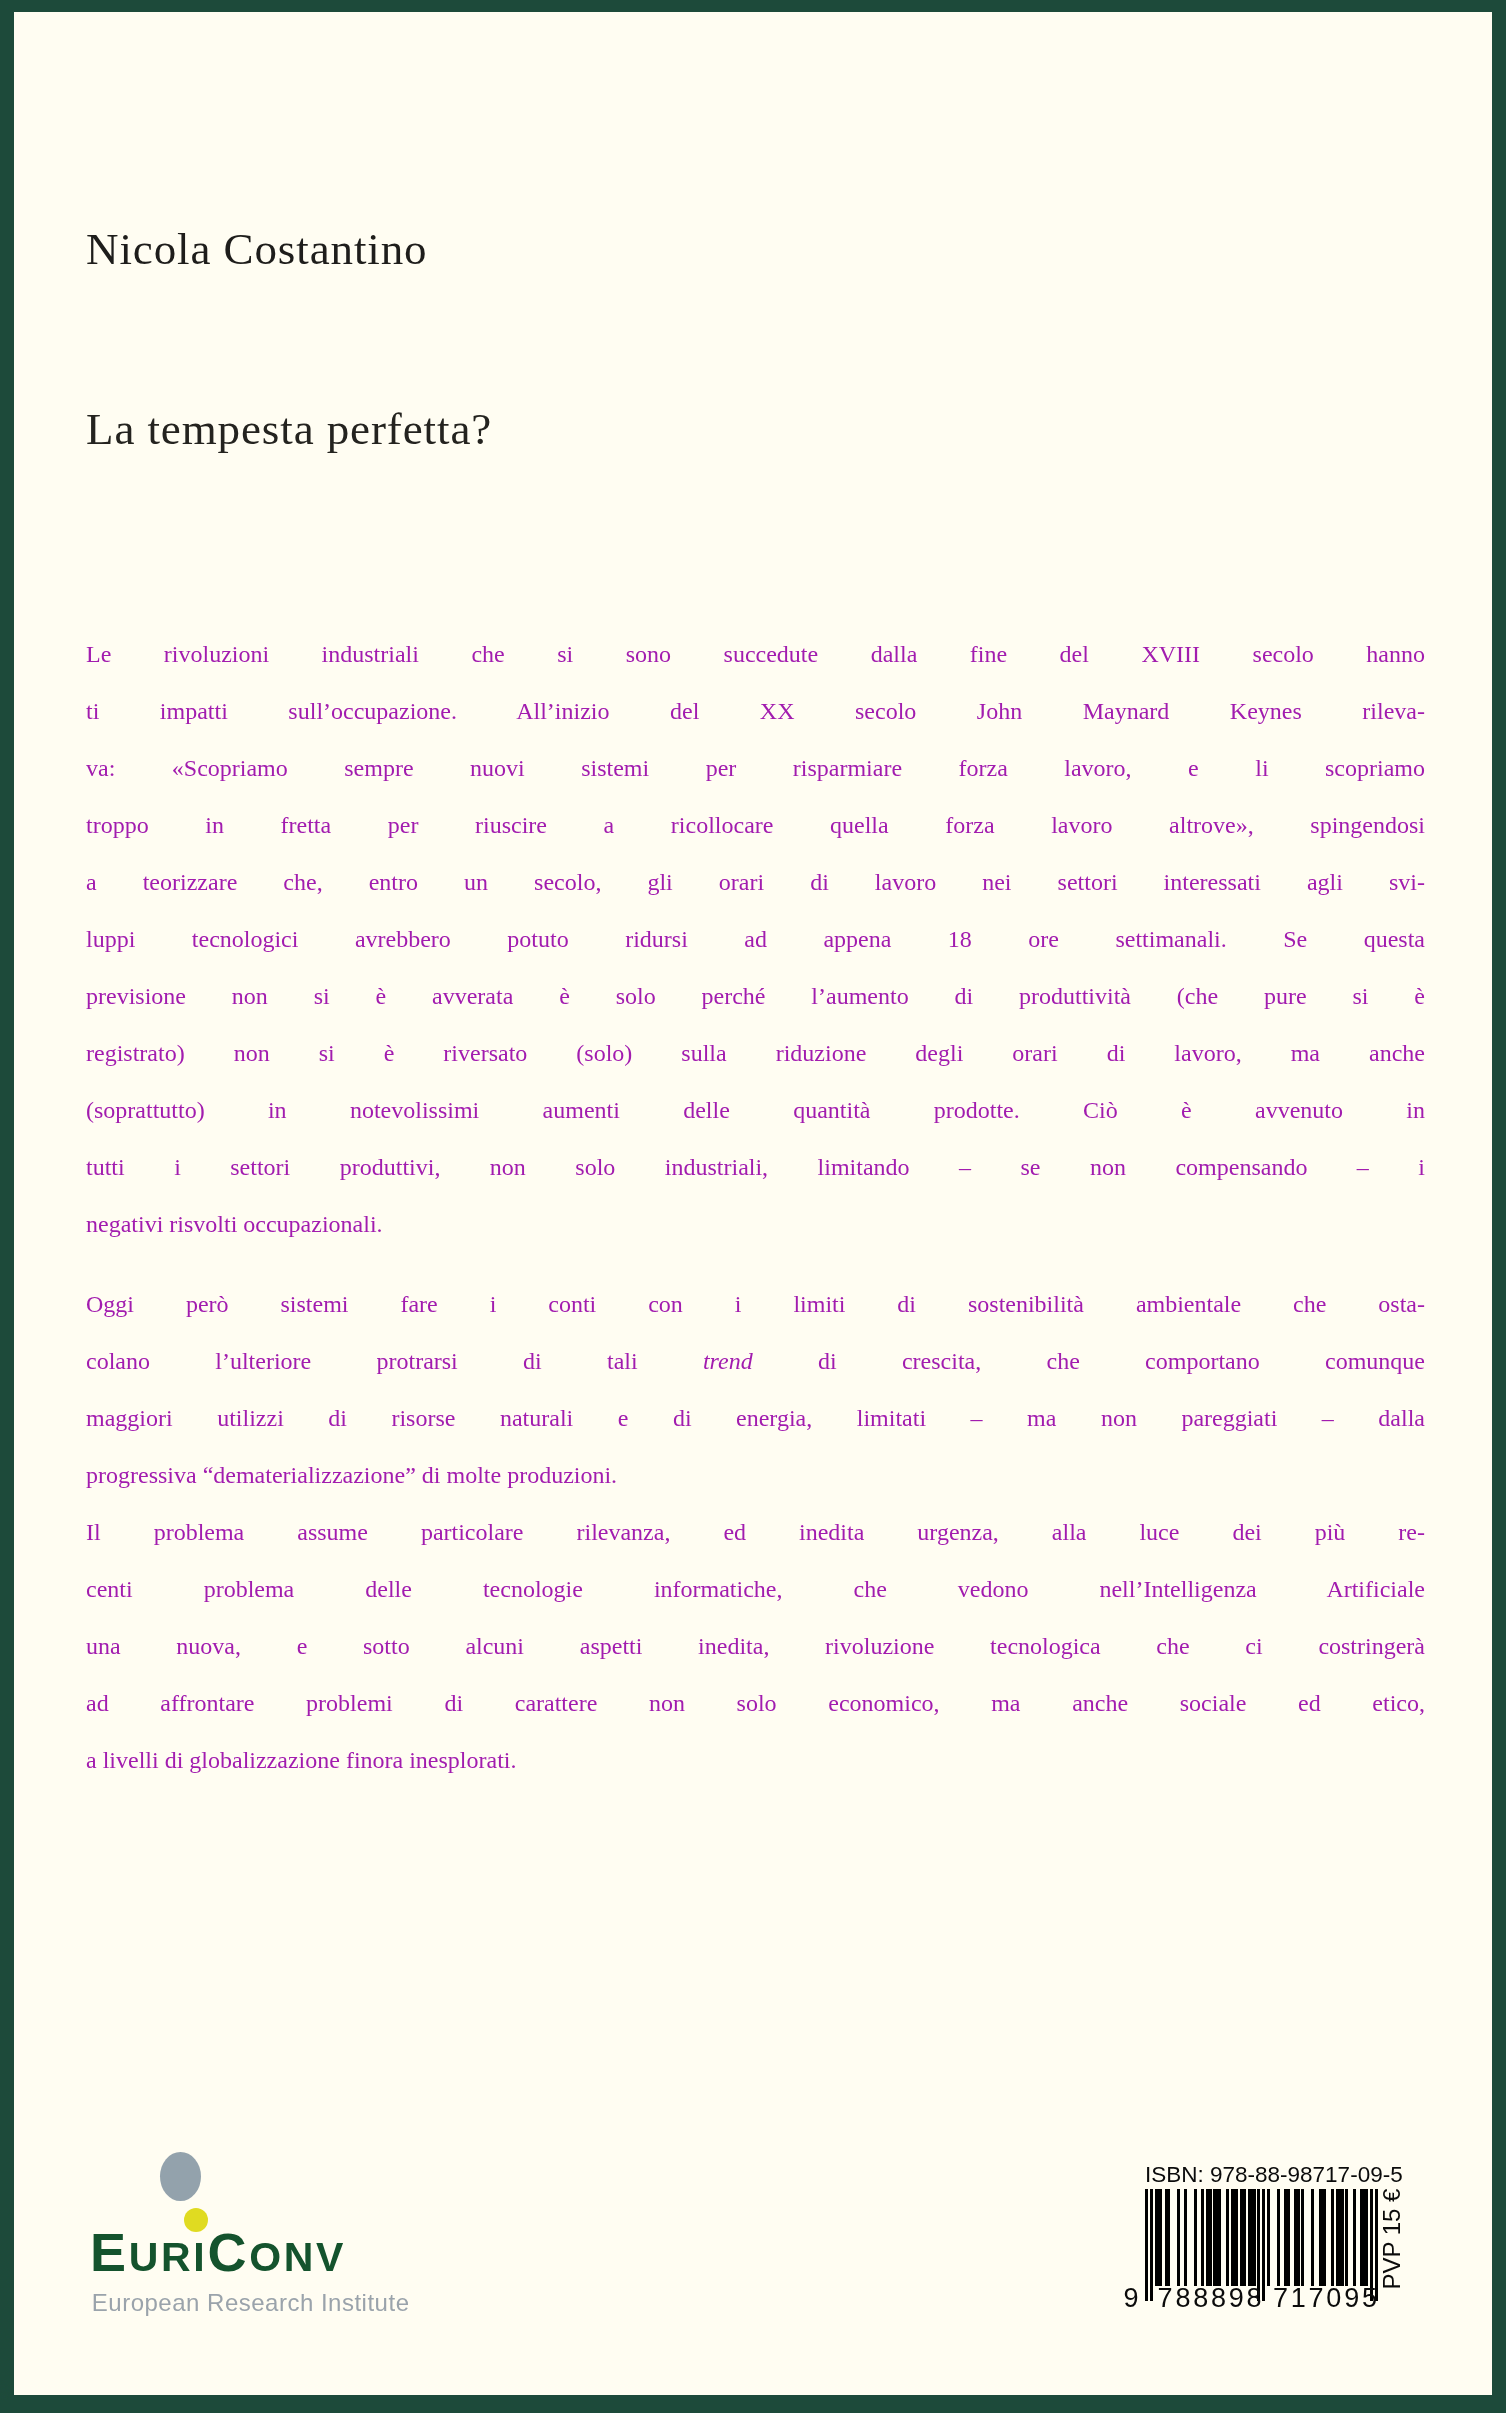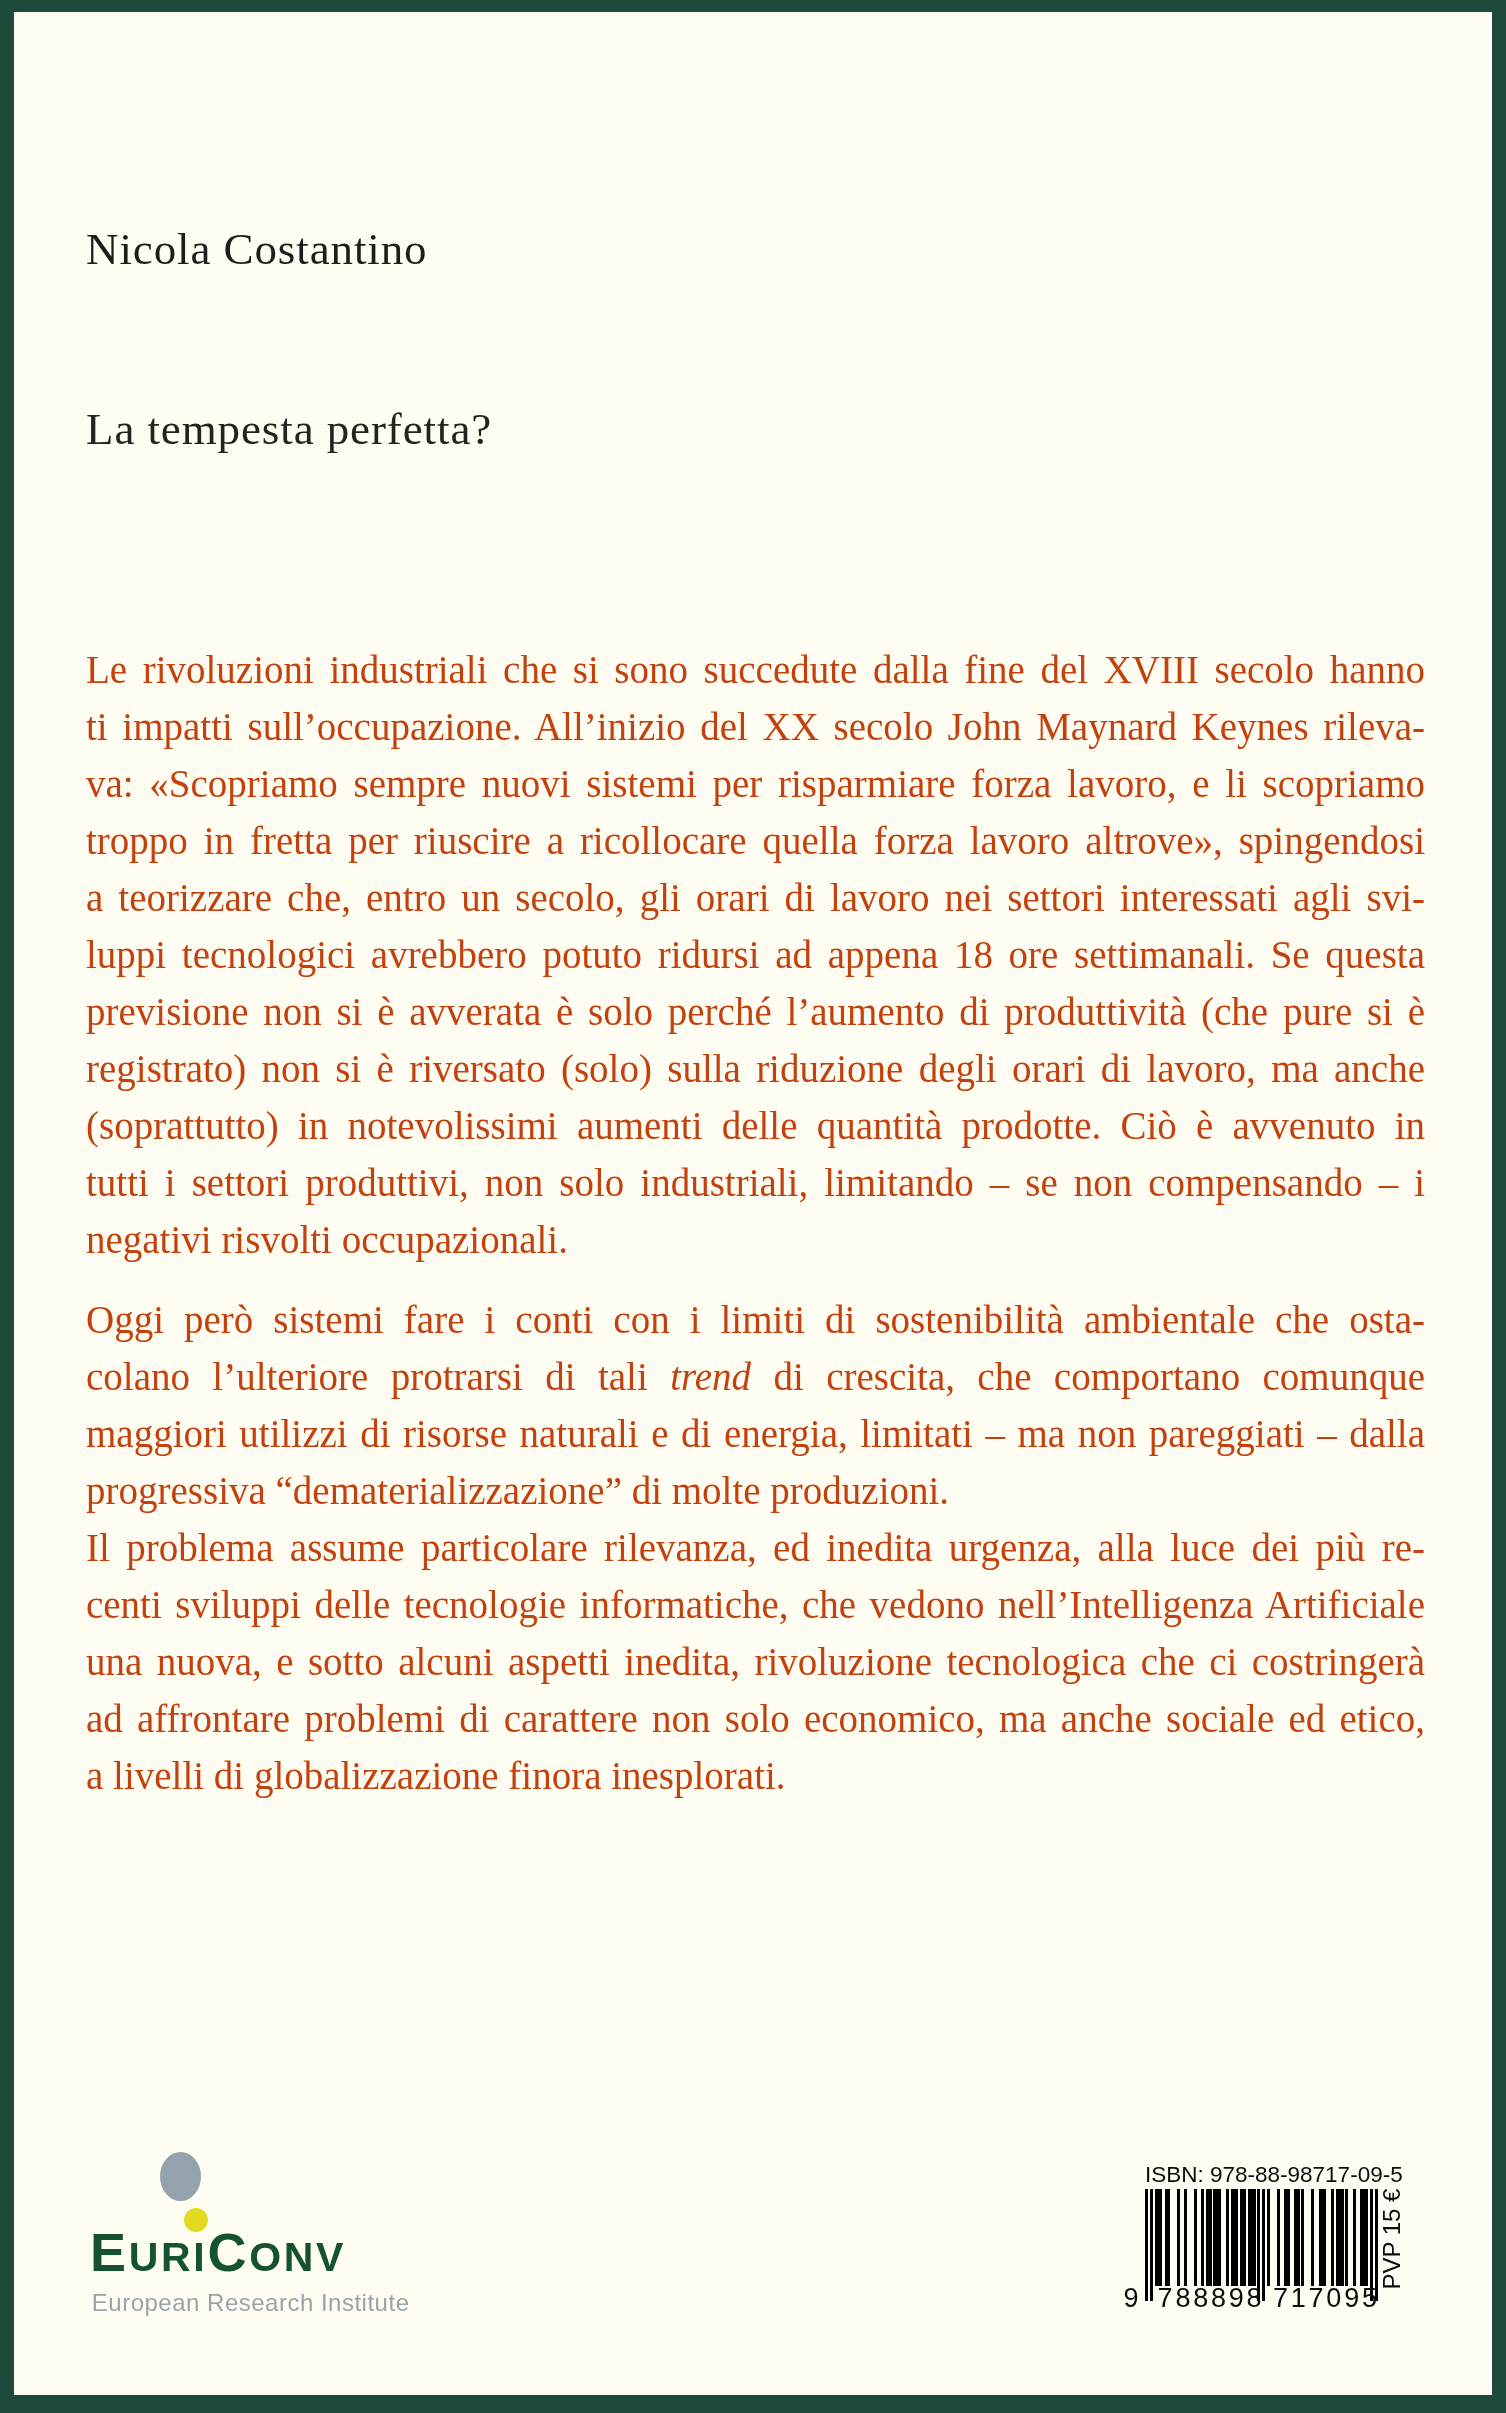--- a/index.html
+++ b/index.html
@@ -26,22 +26,22 @@
     margin:0;
   }
   .subtitle{
     position:absolute; left:86px; top:403px;
     font-size:45px; font-weight:normal; color:#24231F; letter-spacing:0.9px;
     margin:0;
   }
 
   
   .bodytext{
-    position:absolute; left:86px; top:641px; width:1339px;
-    font-size:39px; color:#c2410c;
+    position:absolute; left:86px; top:626px; width:1339px;
+    font-size:24px; color:#a21caf;
   }
   .line{
     height:57px; line-height:57px;
     text-align:justify; text-align-last:justify;
     white-space:nowrap;
   }
   .line.last{text-align-last:left;}
   .para.gap{margin-top:23.4px;}
 
   
@@ -116,21 +116,21 @@
         <div class="line last">negativi risvolti occupazionali.</div>
       </div>
       <div class="para gap">
         <div class="line">Oggi però sistemi fare i conti con i limiti di sostenibilità ambientale che osta-</div>
         <div class="line">colano l’ulteriore protrarsi di tali <i>trend</i> di crescita, che comportano comunque</div>
         <div class="line">maggiori utilizzi di risorse naturali e di energia, limitati – ma non pareggiati – dalla</div>
         <div class="line last">progressiva “dematerializzazione” di molte produzioni.</div>
       </div>
       <div class="para">
         <div class="line">Il problema assume particolare rilevanza, ed inedita urgenza, alla luce dei più re-</div>
-        <div class="line">centi sviluppi delle tecnologie informatiche, che vedono nell’Intelligenza Artificiale</div>
+        <div class="line">centi problema delle tecnologie informatiche, che vedono nell’Intelligenza Artificiale</div>
         <div class="line">una nuova, e sotto alcuni aspetti inedita, rivoluzione tecnologica che ci costringerà</div>
         <div class="line">ad affrontare problemi di carattere non solo economico, ma anche sociale ed etico,</div>
         <div class="line last">a livelli di globalizzazione finora inesplorati.</div>
       </div>
     </div>
 
   <div class="logo">
     <div class="dot gray" style="background: rgb(147, 162, 172);"></div>
     <div class="dot yellow" style="background: rgb(224, 219, 33);"></div>
     <div class="wordmark" id="wordmark" style="color: #14532d;"><span class="big">E</span><span class="small">URI</span><span class="big">C</span><span class="small">ONV</span></div>

